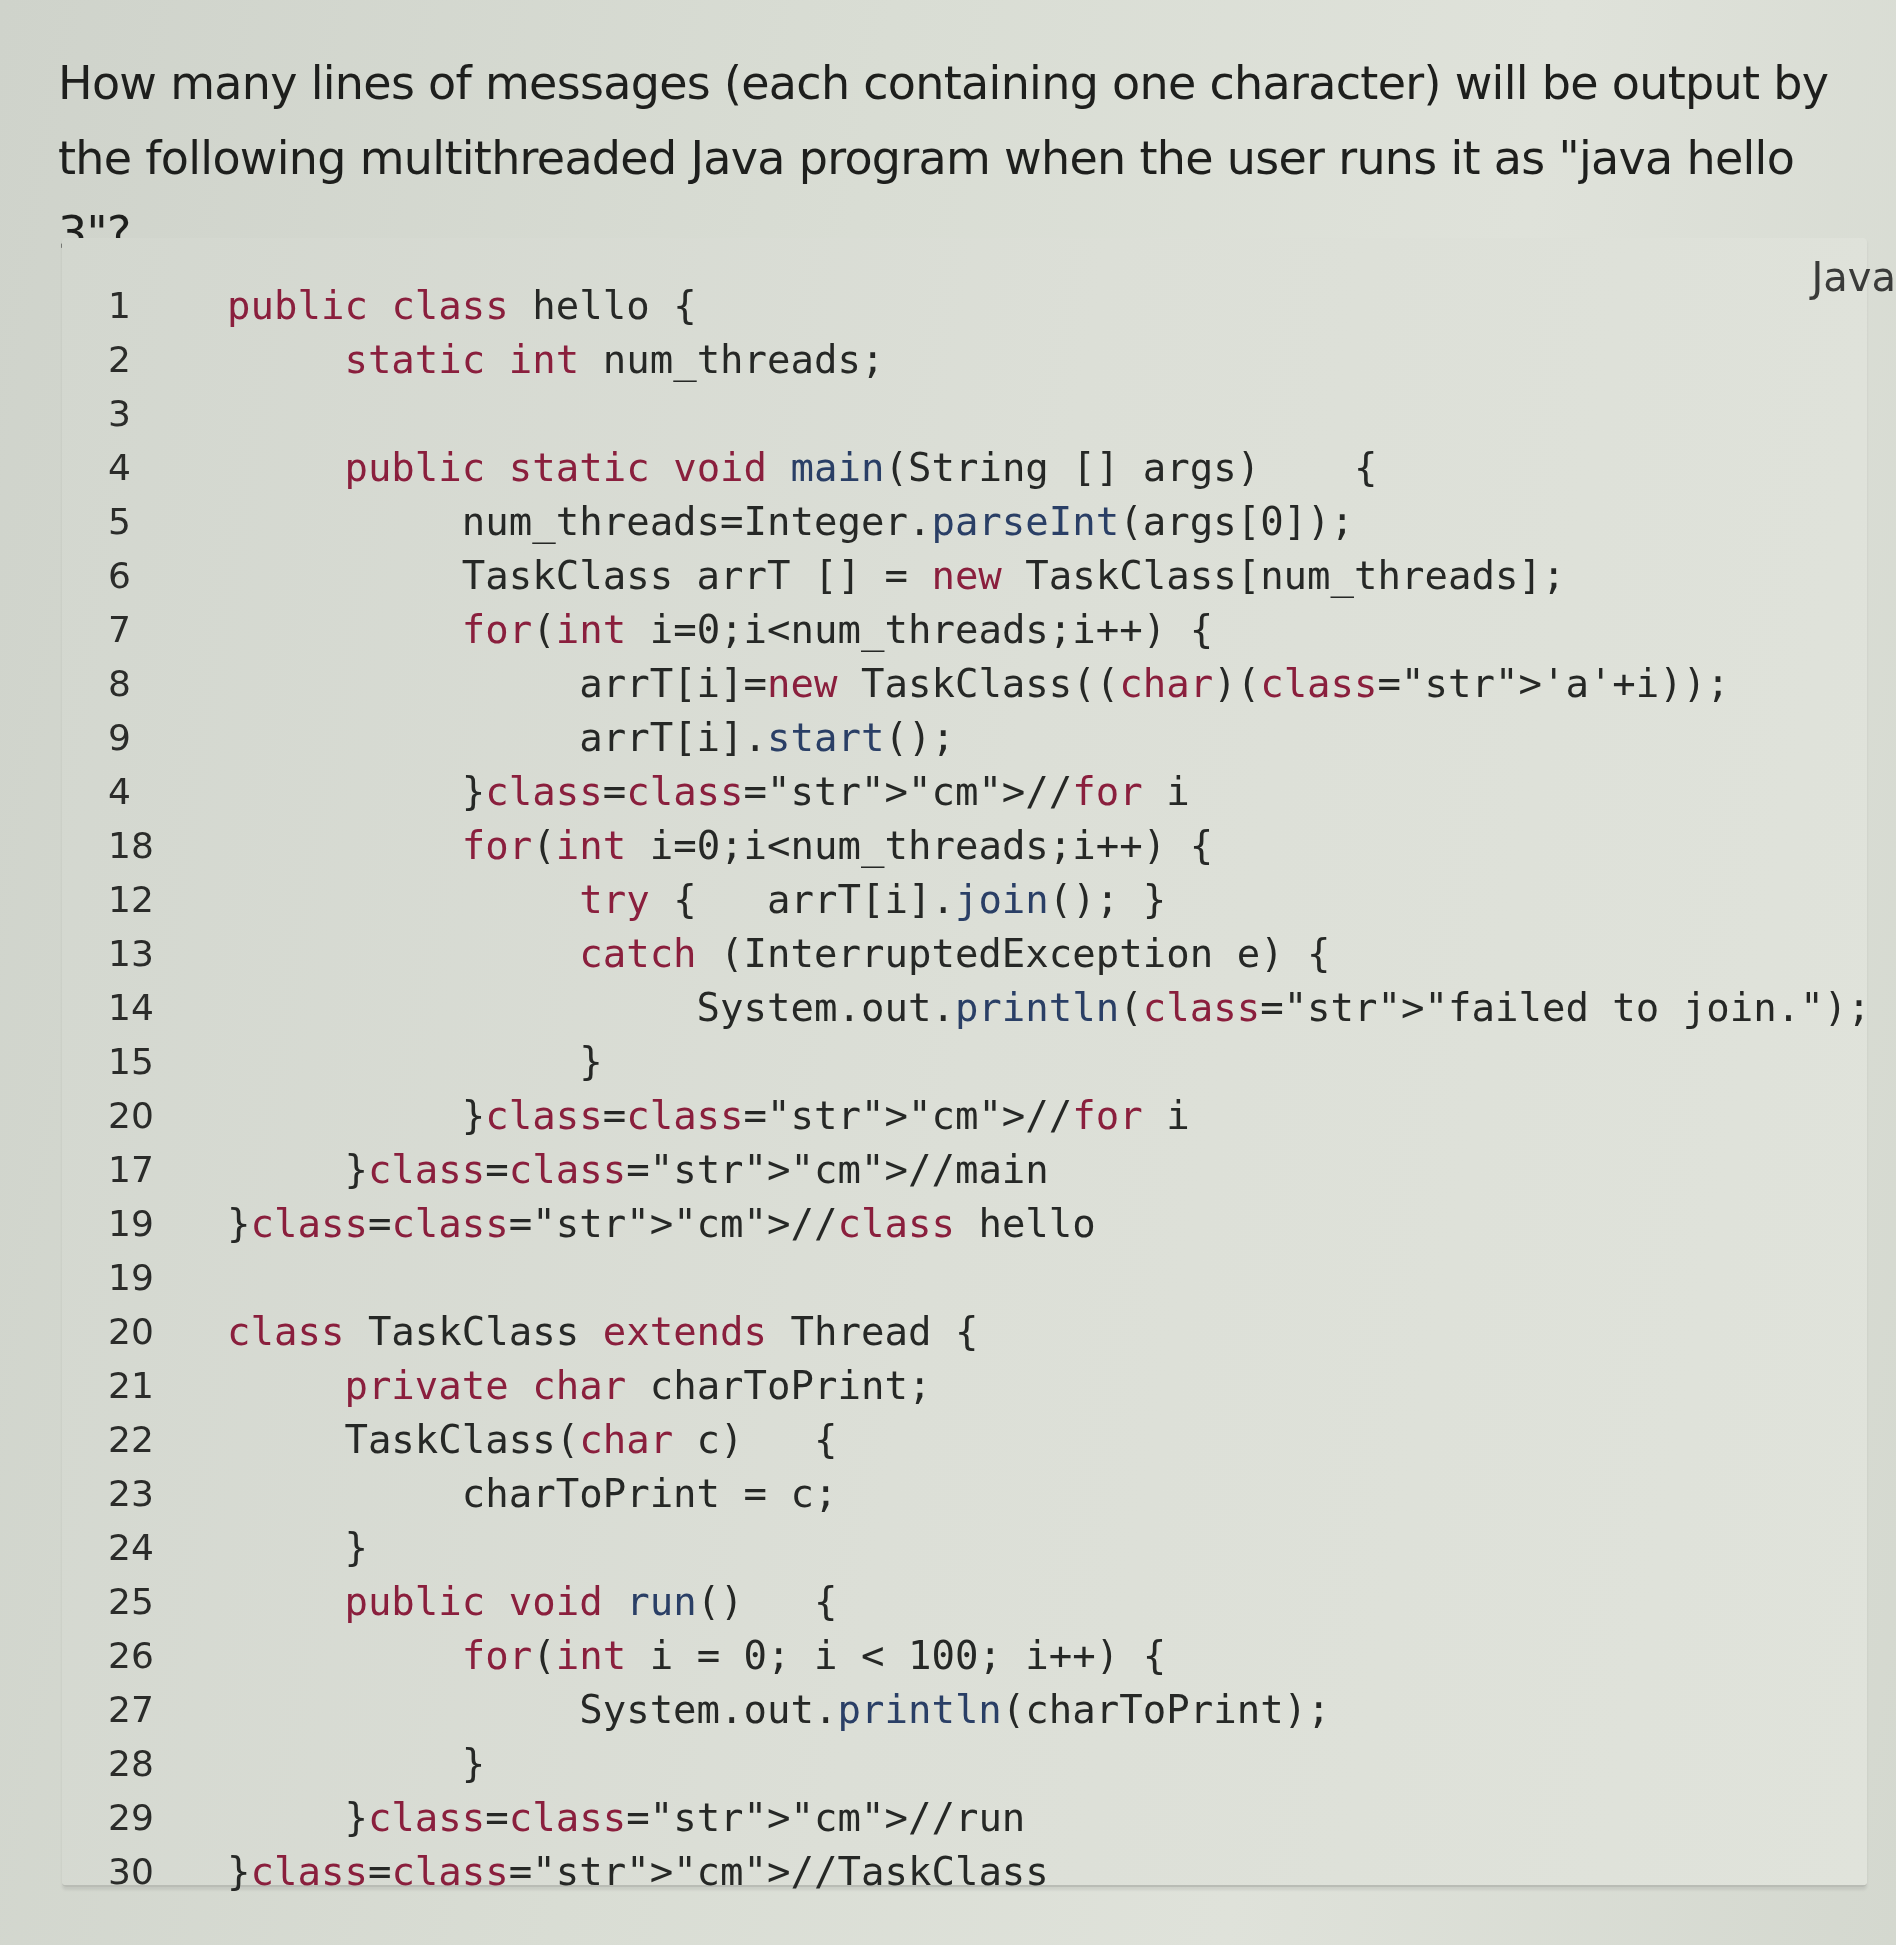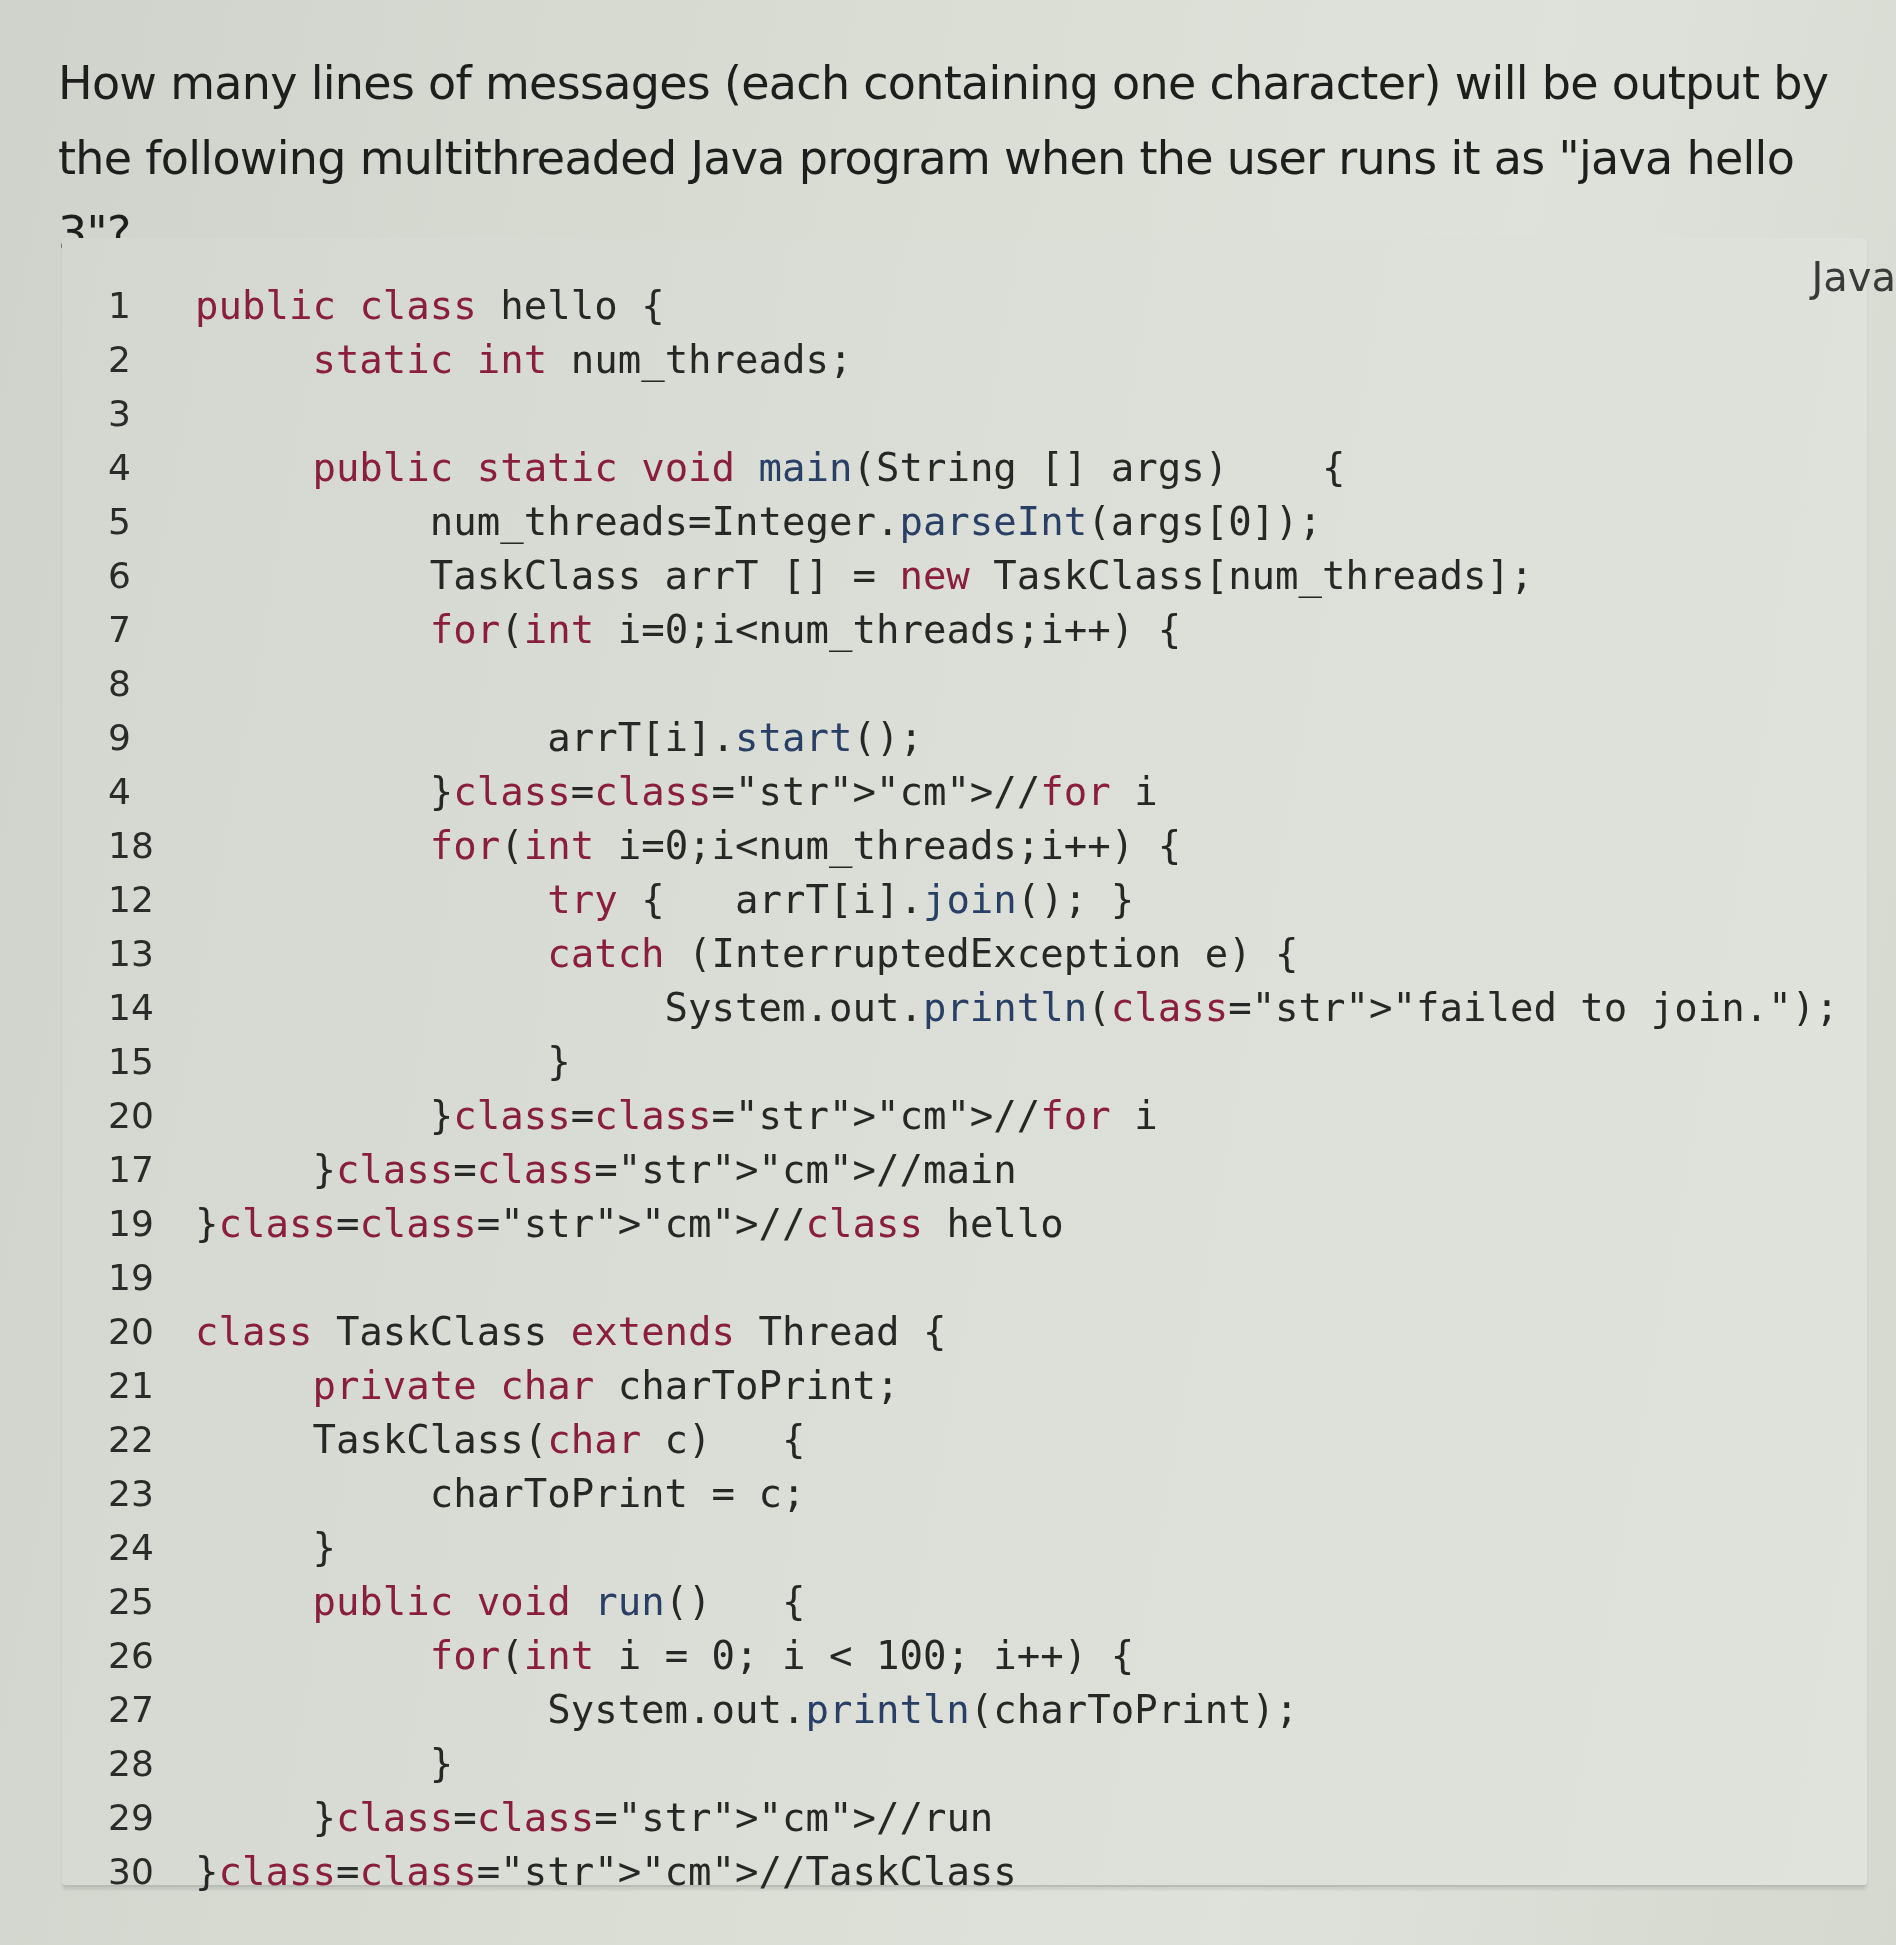--- a/index.html
+++ b/index.html
@@ -26,41 +26,41 @@
     position:absolute; right:0px; top:254px;
     font-family: "DejaVu Sans", sans-serif; font-size:40px; color:#3a3b39;
   }
   .code {
     position:absolute; left:108px; top:278px;
     font-family: "DejaVu Sans Mono", monospace;
     font-size:39px; color:#262826;
   }
   .line { display:flex; height:54px; align-items:center; white-space:pre; }
   .ln { width:87px; text-align:left; color:#2b2c2a; font-family:"DejaVu Sans", sans-serif; font-size:36px; }
-  .txt { padding-left:0; }
+  .txt { padding-left:0;margin-left:32px; }
   .kw { color:#8a1f3d; }
   .fn { color:#2a3f66; }
 </style>
 </head>
 <body>
 
 <div class="question">How many lines of messages (each containing one character) will be output by the following multithreaded Java program when the user runs it as "java hello 3"?</div>
 
 <div class="code-card"></div>
 <div class="lang-label">Java</div>
 
 <div class="code" id="code">
   <div class="line"><span class="ln">1</span><span class="txt"><span class="kw">public</span> <span class="kw">class</span> hello {</span></div>
   <div class="line"><span class="ln">2</span><span class="txt">     <span class="kw">static</span> <span class="kw">int</span> num_threads;</span></div>
   <div class="line"><span class="ln">3</span><span class="txt"></span></div>
   <div class="line"><span class="ln">4</span><span class="txt">     <span class="kw">public</span> <span class="kw">static</span> <span class="kw">void</span> <span class="fn">main</span>(String [] args)    {</span></div>
   <div class="line"><span class="ln">5</span><span class="txt">          num_threads=Integer.<span class="fn">parseInt</span>(args[0]);</span></div>
   <div class="line"><span class="ln">6</span><span class="txt">          TaskClass arrT [] = <span class="kw">new</span> TaskClass[num_threads];</span></div>
   <div class="line"><span class="ln">7</span><span class="txt">          <span class="kw">for</span>(<span class="kw">int</span> i=0;i&lt;num_threads;i++) {</span></div>
-  <div class="line"><span class="ln">8</span></div>
+  <div class="line"><span class="ln">8</span><span class="txt">               arrT[i]=<span class="kw">new</span> TaskClass((<span class="kw">char</span>)(<span <span="" class="kw">class</span>="str"&gt;'a'+i));</span></div>
   <div class="line"><span class="ln">9</span><span class="txt">               arrT[i].<span class="fn">start</span>();</span></div>
   <div class="line"><span class="ln">4</span><span class="txt">          }<span <span="" class="kw">class</span>=<span <span="" class="kw">class</span>="str"&gt;"cm"&gt;//<span class="kw">for</span> i</span></div>
   <div class="line"><span class="ln">18</span><span class="txt">          <span class="kw">for</span>(<span class="kw">int</span> i=0;i&lt;num_threads;i++) {</span></div>
   <div class="line"><span class="ln">12</span><span class="txt">               <span class="kw">try</span> {   arrT[i].<span class="fn">join</span>(); }</span></div>
   <div class="line"><span class="ln">13</span><span class="txt">               <span class="kw">catch</span> (InterruptedException e) {</span></div>
   <div class="line"><span class="ln">14</span><span class="txt">                    System.out.<span class="fn">println</span>(<span <span="" class="kw">class</span>="str"&gt;"failed to join.");</span></div>
   <div class="line"><span class="ln">15</span><span class="txt">               }</span></div>
   <div class="line"><span class="ln">20</span><span class="txt">          }<span <span="" class="kw">class</span>=<span <span="" class="kw">class</span>="str"&gt;"cm"&gt;//<span class="kw">for</span> i</span></div>
   <div class="line"><span class="ln">17</span><span class="txt">     }<span <span="" class="kw">class</span>=<span <span="" class="kw">class</span>="str"&gt;"cm"&gt;//main</span></div>
   <div class="line"><span class="ln">19</span><span class="txt">}<span <span="" class="kw">class</span>=<span <span="" class="kw">class</span>="str"&gt;"cm"&gt;//<span class="kw">class</span> hello</span></div>

